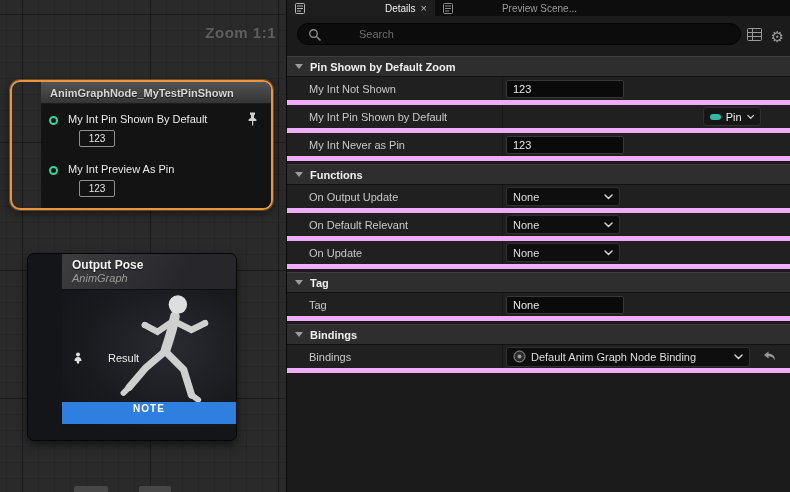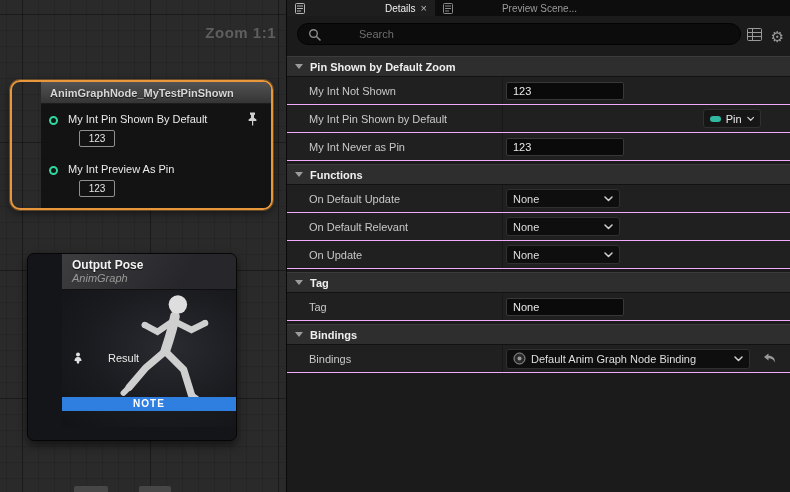--- a/index.html
+++ b/index.html
@@ -49,21 +49,21 @@
                   background:linear-gradient(120deg,#3d3d40,#27272b 70%);
                   border-bottom:1px solid #101010; }
   .node2-title { font-size:12px; font-weight:bold; color:#f2f2f2;
                  text-shadow:0 1px 1px rgba(0,0,0,.8); }
   .node2-subtitle { font-size:11px; font-style:italic; color:#9a9a9a; }
   .node2-body { position:relative; height:137px;
                 background:radial-gradient(ellipse at 62% 42%, #2a2b30 0%, #1a1b1f 55%, #121316 100%); }
   .mannequin { position:absolute; right:2px; top:1px; }
   .result-pin { position:absolute; left:10px; top:62px; display:flex; align-items:center; gap:6px; }
   .result-label { font-size:11px; color:#eaeaea;margin-left:18px; }
-  .note-bar { position:absolute; left:0; right:0; bottom:16px; height:14px;
+  .note-bar { position:absolute; left:0; right:0; bottom:3px; height:22px;
               background:#2e7fe0; color:#fff; font-size:10px; font-weight:bold;
               text-align:center; line-height:14px; letter-spacing:1px; }
 
   .partial-tab { position:absolute; height:6px; background:#474747; border-radius:2px 2px 0 0; }
 
   
   .panel { position:absolute; left:286px; top:0; width:504px; height:492px;
            background:#1b1b1b; border-left:1px solid #0a0a0a; }
   .tabbar { height:16px; background:#0d0d0d; display:flex; align-items:stretch; }
   .tab { display:flex; align-items:center; gap:5px; padding:0 8px; font-size:10px; cursor:default; }
@@ -84,21 +84,21 @@
   .gear { font-size:15px; color:#9a9a9a; line-height:1; }
 
   .section + .section { margin-top:3px; }
   .section-header { height:21px; background:#2e2e2e; border-top:1px solid #3c3c3c;
                     border-bottom:1px solid #121212; display:flex; align-items:center;
                     gap:7px; padding-left:8px; }
   .section-title { font-size:11px; font-weight:bold; color:#efefef; }
   .tri { width:0; height:0; border-left:4px solid transparent; border-right:4px solid transparent;
          border-top:5px solid #9c9c9c; }
 
-  .row { height:28px; background:#202020; border-bottom:1px solid #f0abfc;
+  .row { height:28px; background:#202020; border-bottom:5px solid #f0abfc;
          display:flex; align-items:center; }
   .row-label { width:215px; padding-left:22px; font-size:11px; color:#c8c8c8;
                white-space:nowrap; overflow:hidden; }
   .row-value { flex:1; display:flex; align-items:center; border-left:1px solid #181818;
                padding-left:3px; height:100%; }
 
   .text-input { width:118px; height:18px; background:#0a0a0a; border:1px solid #383838;
                 border-radius:2px; color:#e8e8e8; font-size:11px; padding:0 6px;
                 font-family:inherit; }
   .combo { width:114px; height:19px; background:#0e0e0e; border:1px solid #303030;
@@ -249,21 +249,21 @@
         </div>
       </div>
     </div>
 
     <div class="section">
       <div class="section-header">
         <span class="tri"></span>
         <span class="section-title">Functions</span>
       </div>
       <div class="row">
-        <div class="row-label">On Default Update</div>
+        <div class="row-label">On Output Update</div>
         <div class="row-value">
           <div class="combo">
             <span class="combo-text">None</span>
             <svg width="9" height="6" viewBox="0 0 9 6">
               <path d="M1 1 L4.5 4.5 L8 1" fill="none" stroke="#cfcfcf" stroke-width="1.5" stroke-linecap="round" stroke-linejoin="round"></path>
             </svg>
           </div>
         </div>
       </div>
       <div class="row">

